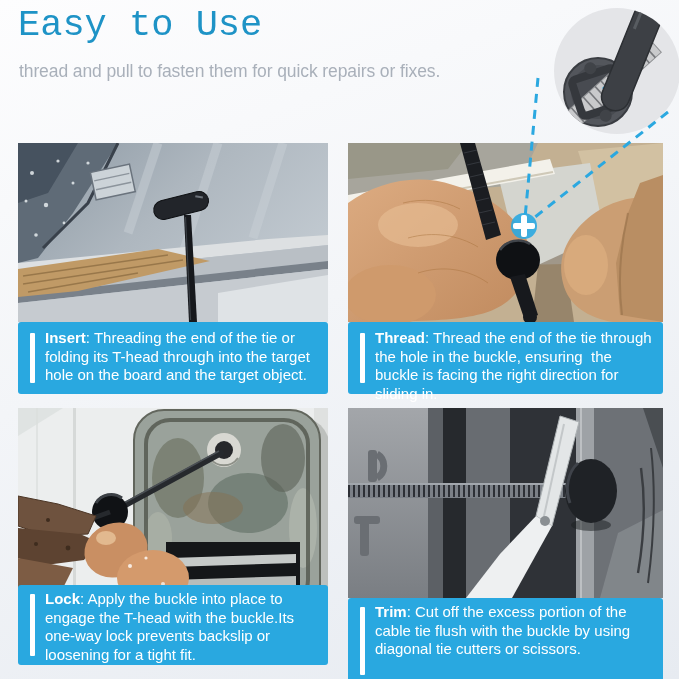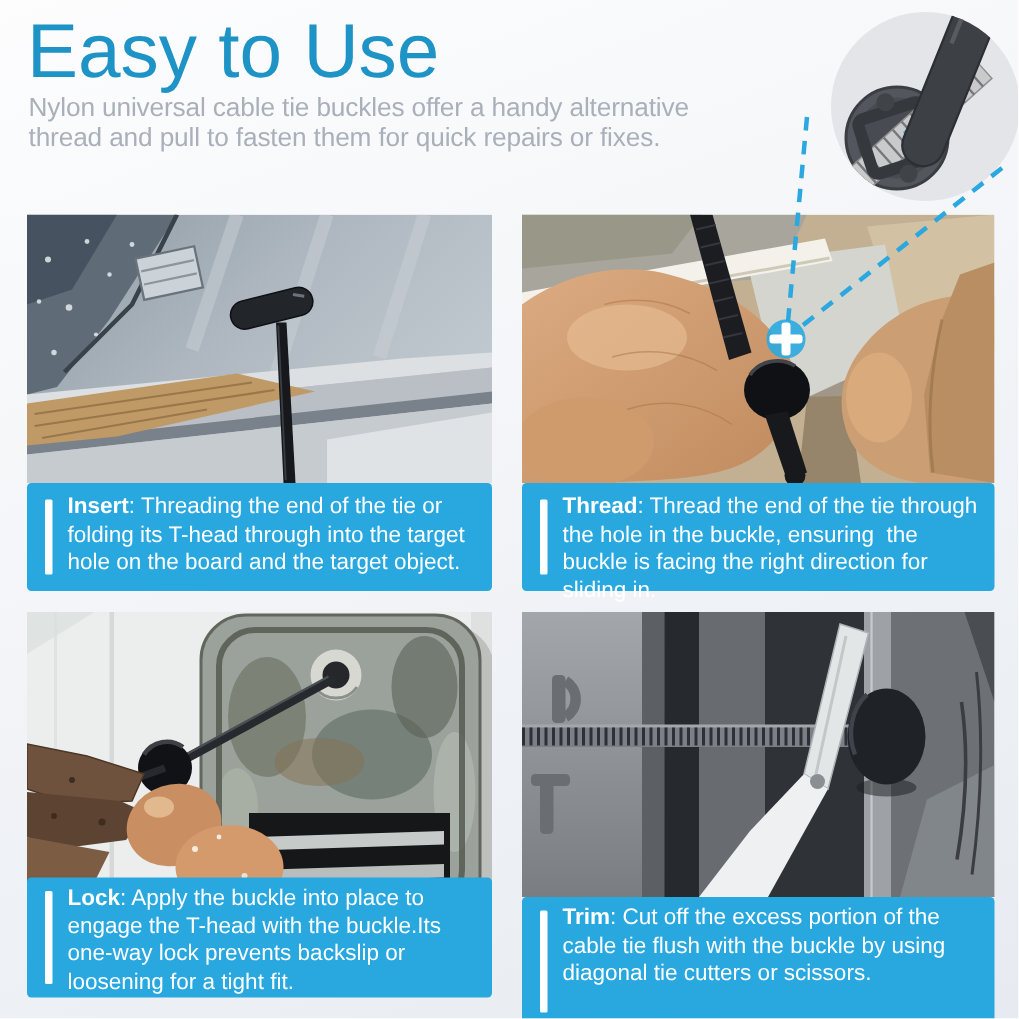--- a/index.html
+++ b/index.html
@@ -1,20 +1,20 @@
 <!DOCTYPE html>
 <html><head>
 <meta charset="utf-8">
 <style>
   html,body{margin:0;padding:0;}
   body{font-family:"Liberation Sans",sans-serif;background:#fff;}
   .page{position:relative;width:679px;height:679px;overflow:hidden;
         background:linear-gradient(160deg,#fdfdfe 0%,#f3f5f8 45%,#e7ebf1 100%);}
-  .title{position:absolute;left:18px;top:4px;margin:0;font-size:51px;font-weight:400;
-         color:#1e93c6;letter-spacing:0;}
+  .title{position:absolute;left:18px;top:4px;margin:0;font-size:37px;font-weight:400;
+         color:#1e93c6;letter-spacing:0;font-family:Liberation Mono, monospace;}
   .desc{position:absolute;left:19px;top:61px;font-size:17.5px;line-height:20px;
         color:#a9b0ba;letter-spacing:-0.1px;}
   .cell{position:absolute;}
   .photo{position:absolute;left:0;top:0;margin:0;display:block;overflow:hidden;}
   .photo svg{display:block;}
   .caption{position:absolute;left:0;background:#29a8e0;border-radius:3px;
            color:#fff;}
   .caption .bar{position:absolute;left:12px;top:11px;bottom:11px;width:5px;
                 background:#ffffff;border-radius:1px;}
   .caption p{margin:0;padding:7px 8px 0 27px;font-size:15px;line-height:18.6px;
@@ -24,21 +24,20 @@
   .inset{position:absolute;left:540px;top:0;z-index:30;}
 </style>
 </head>
 <body>
 
 <div class="page">
 
   <h1 class="title">Easy to Use</h1>
 
   <div class="desc">
-    <div>Nylon universal cable tie buckles offer a handy alternative</div>
     <div>thread and pull to fasten them for quick repairs or fixes.</div>
   </div>
 
   <svg class="inset" width="139" height="140" viewBox="0 0 139 140">
     <defs>
         <clipPath id="insetClip">
           <circle cx="77" cy="71" r="63"></circle>
         </clipPath>
       </defs>
     <circle cx="77" cy="71" r="63" fill="#e4e5e8"></circle>

